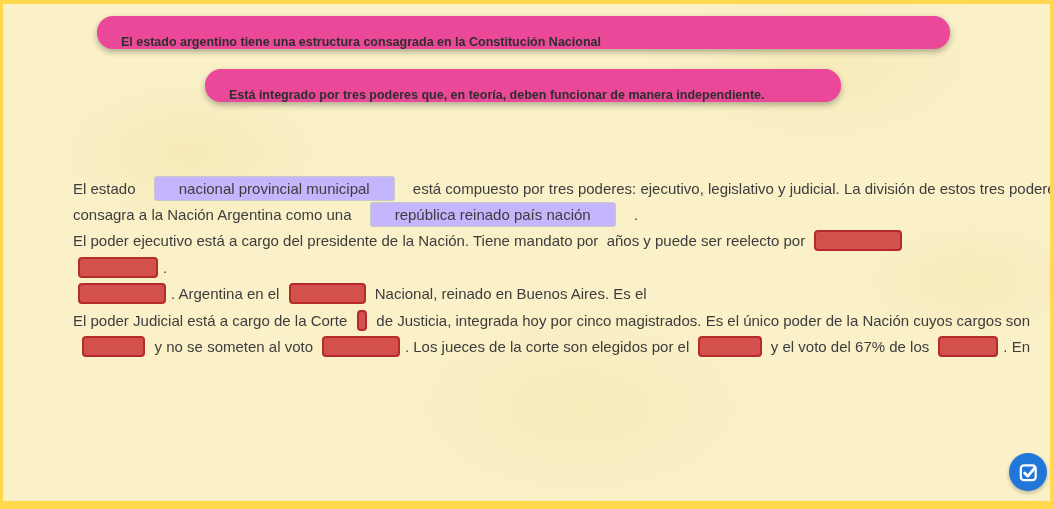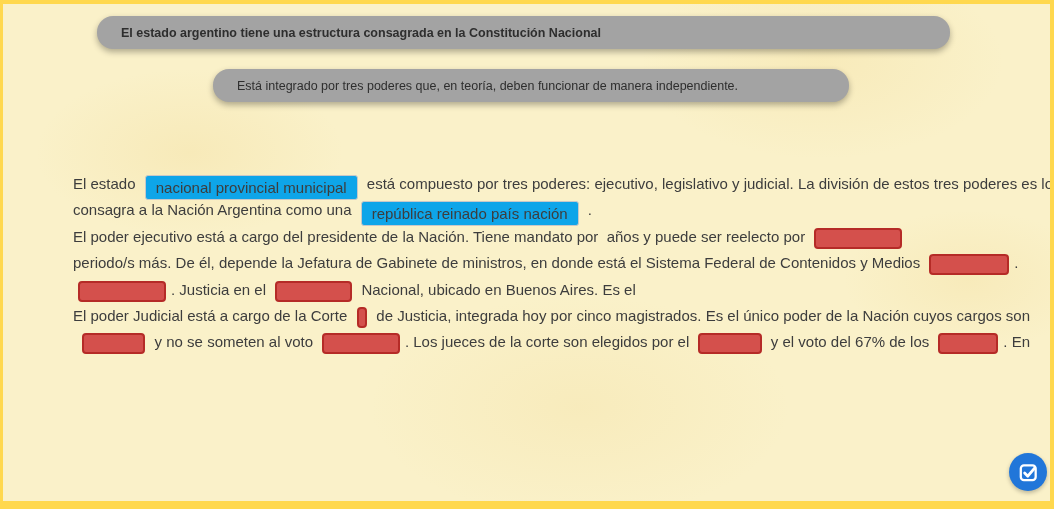--- a/index.html
+++ b/index.html
@@ -14,52 +14,52 @@
       radial-gradient(260px 140px at 78% 12%, rgba(236,205,120,0.18), rgba(236,205,120,0) 70%),
       radial-gradient(300px 160px at 55% 80%, rgba(236,205,120,0.16), rgba(236,205,120,0) 70%),
       radial-gradient(180px 100px at 92% 55%, rgba(236,205,120,0.18), rgba(236,205,120,0) 70%),
       var(--page-bg,#FAF1C9);
     border-style:solid;
     border-color:var(--frame,#FFD84E);
     border-width:4px 4px 8px 3px;
   }
   .bubble{
     position:absolute;
-    background:#a3a3a3;
+    background:#ec4899;
     border-radius:16px;
     box-shadow:0 3px 6px rgba(0,0,0,0.30);
-    display:flex;align-items:center;
+    display:flex;align-items:flex-end;
     padding:0 24px;
     box-sizing:border-box;
     height:33px;
     color:#2e2e2e;
     font-size:12.5px;
   }
   #bubble1{left:94px;top:12px;width:853px;font-weight:bold;}
-  #bubble2{left:210px;top:65px;width:636px;}
+  #bubble2{left:202px;top:65px;width:636px;font-weight:bold;}
   #cloze{
     position:absolute;left:70px;top:171px;right:20px;
     color:var(--text,#3D3D3D);
     font-size:15px;
   }
   .line{
     height:26.4px;
     display:flex;
-    align-items:flex-start;
+    align-items:center;
     white-space:pre;
   }
   .seg{white-space:pre;}
   .choices{
     display:inline-flex;align-items:center;
-    background:#0ea5e9;
+    background:#c4b5fd;
     border:1px solid var(--choice-border,#C8C8C8);
     border-radius:3px;
-    padding:1px 10px;
+    padding:1px 24px;
     height:21px;
-    margin:0 5px;
+    margin:0 14px;
     color:var(--text,#3D3D3D);
     cursor:pointer;
   }
   .blank{
     display:inline-block;
     height:21px;
     border-radius:4px;
     background:var(--blank-fill,#D4504C);
     border:2px solid var(--blank-border,#B52B27);
     box-sizing:border-box;
@@ -89,22 +89,22 @@
 </div>
 
 <div id="bubble2" class="bubble">
   <span>Está integrado por tres poderes que, en teoría, deben funcionar de manera independiente.</span>
 </div>
 
 <div id="cloze">
     <div class="line"><span class="seg">El estado </span><span class="choices">nacional provincial municipal</span><span class="seg"> está compuesto por tres poderes: ejecutivo, legislativo y judicial. La división de estos tres poderes es lo que</span></div>
     <div class="line"><span class="seg">consagra a la Nación Argentina como una </span><span class="choices">república reinado país nación</span><span class="seg"> .</span></div>
     <div class="line"><span class="seg">El poder ejecutivo está a cargo del presidente de la Nación. Tiene mandato por </span><span class="seg"> años y puede ser reelecto por </span><span class="blank" style="width: 88px;"></span></div>
-    <div class="line"><span class="seg">periodo/s más. De él, depende la Jefatura de Gabinete de ministros, en donde está el Sistema Federal de Contenidos y Medios </span><span class="blank" style="width: 80px;"></span><span class="seg">.</span></div>
-    <div class="line"><span class="blank" style="width: 88px;"></span><span class="seg">. Justicia en el </span><span class="blank" style="width: 77px;"></span><span class="seg"> Nacional, ubicado en Buenos Aires. Es el</span></div>
+    <div class="line"><span class="blank" style="width: 80px;"></span><span class="seg">.</span></div>
+    <div class="line"><span class="blank" style="width: 88px;"></span><span class="seg">. Argentina en el </span><span class="blank" style="width: 77px;"></span><span class="seg"> Nacional, reinado en Buenos Aires. Es el</span></div>
     <div class="line"><span class="seg">El poder Judicial está a cargo de la Corte </span><span class="blank" style="width: 80px;"></span><span class="seg"> de Justicia, integrada hoy por cinco magistrados. Es el único poder de la Nación cuyos cargos son</span></div>
     <div class="line"><span class="seg"> </span><span class="blank" style="width: 74px;"></span><span class="seg"> y no se someten al voto </span><span class="blank" style="width: 91px;"></span><span class="seg">. Los jueces de la corte son elegidos por el </span><span class="blank" style="width: 74px;"></span><span class="seg"> y el voto del 67% de los </span><span class="blank" style="width: 70px;"></span><span class="seg">. En</span></div>
   </div>
 
 <div id="submit-fab">
   <span style="display:flex;">
     <svg width="21" height="21" viewBox="0 0 24 24" fill="none">
       <rect x="3.2" y="3.8" width="17" height="17" rx="3.6" stroke="#ffffff" stroke-width="2.6"></rect>
       <path d="M7.6 12.6 L11.2 16.2 L19.2 6.6" stroke="#ffffff" stroke-width="3.2" fill="none" stroke-linecap="round" stroke-linejoin="round"></path>
     </svg>

